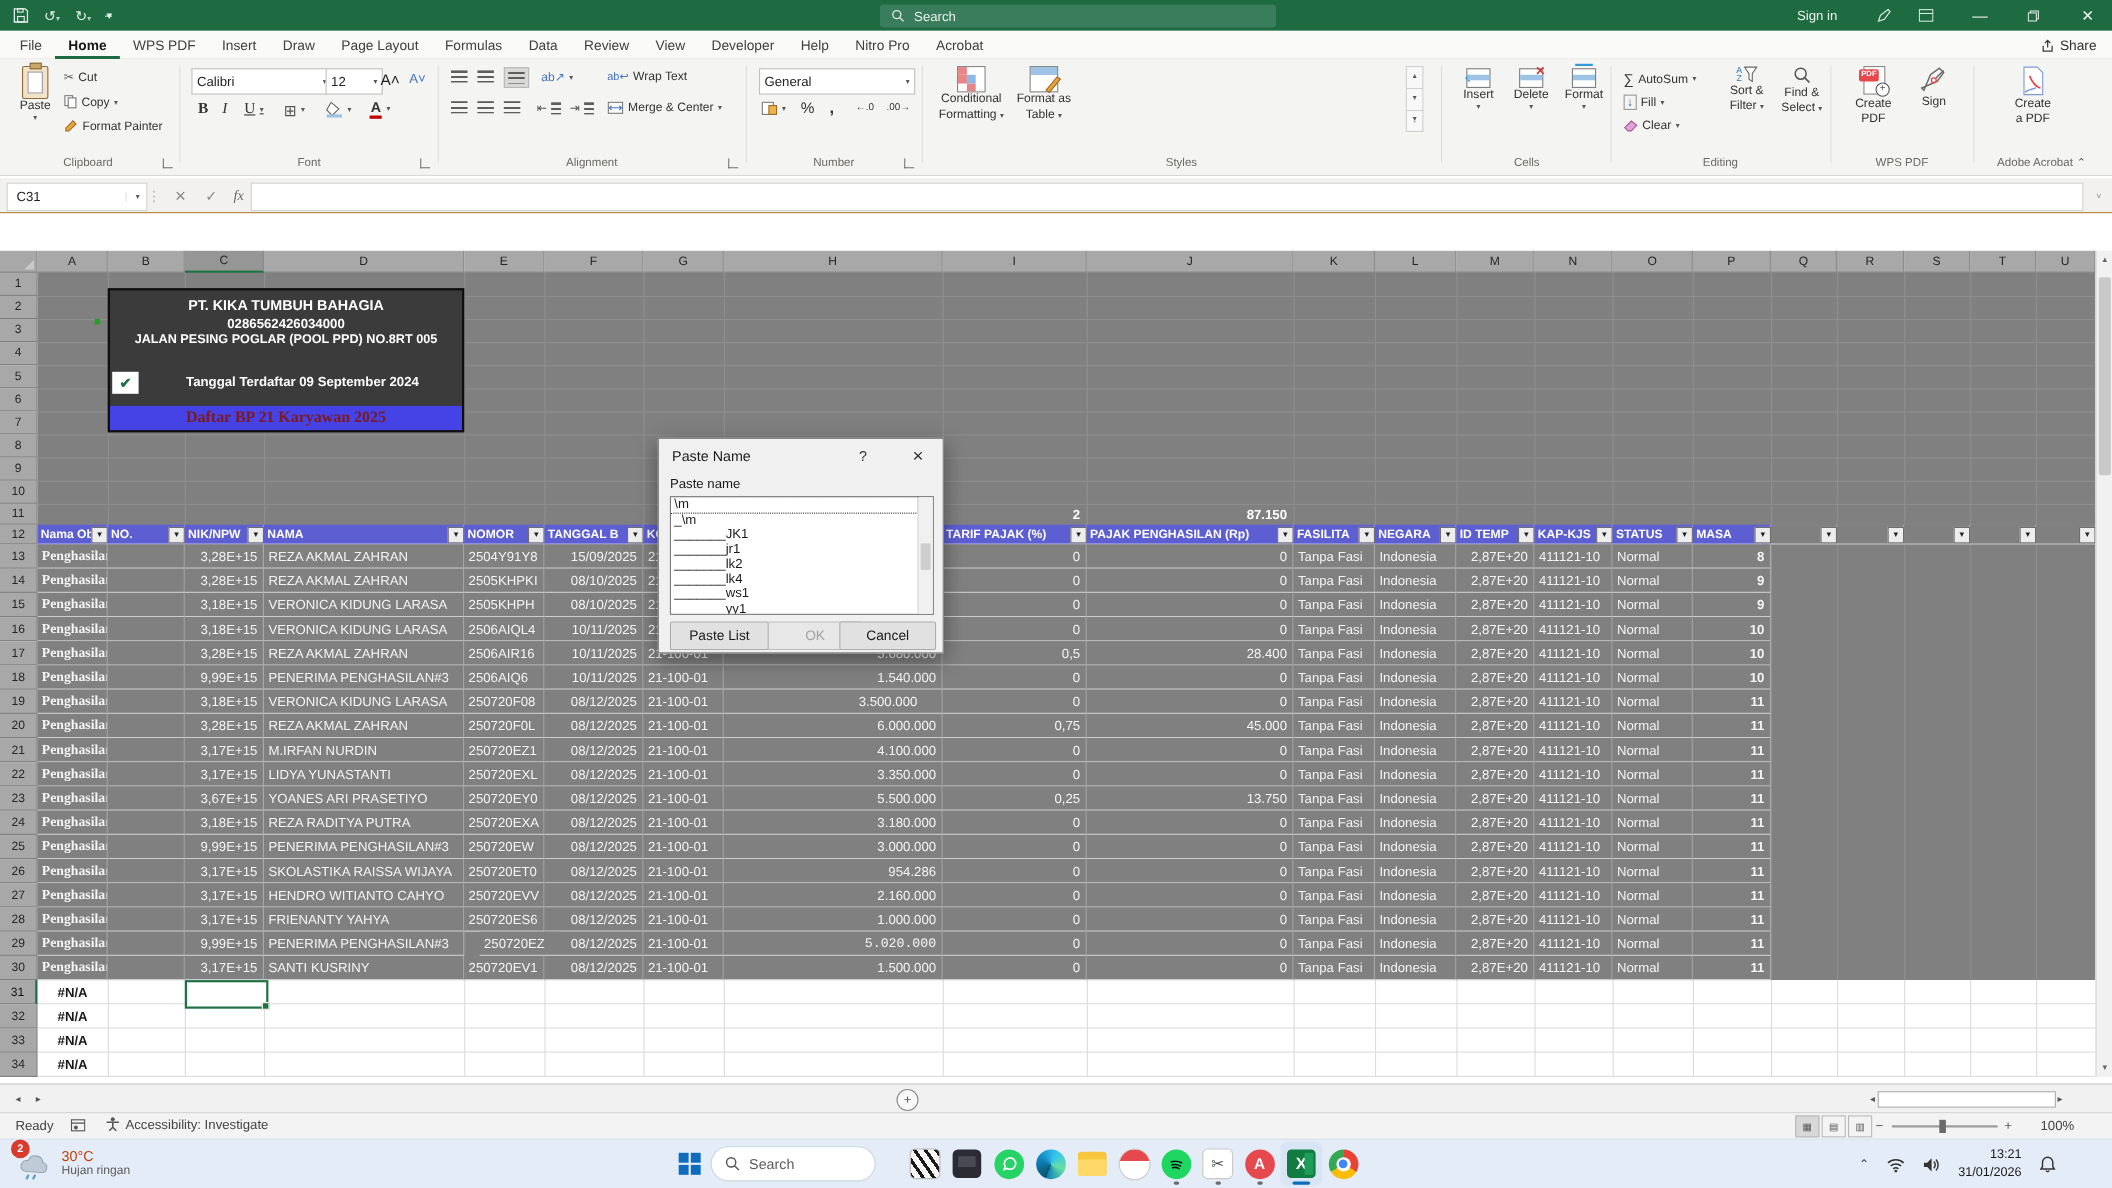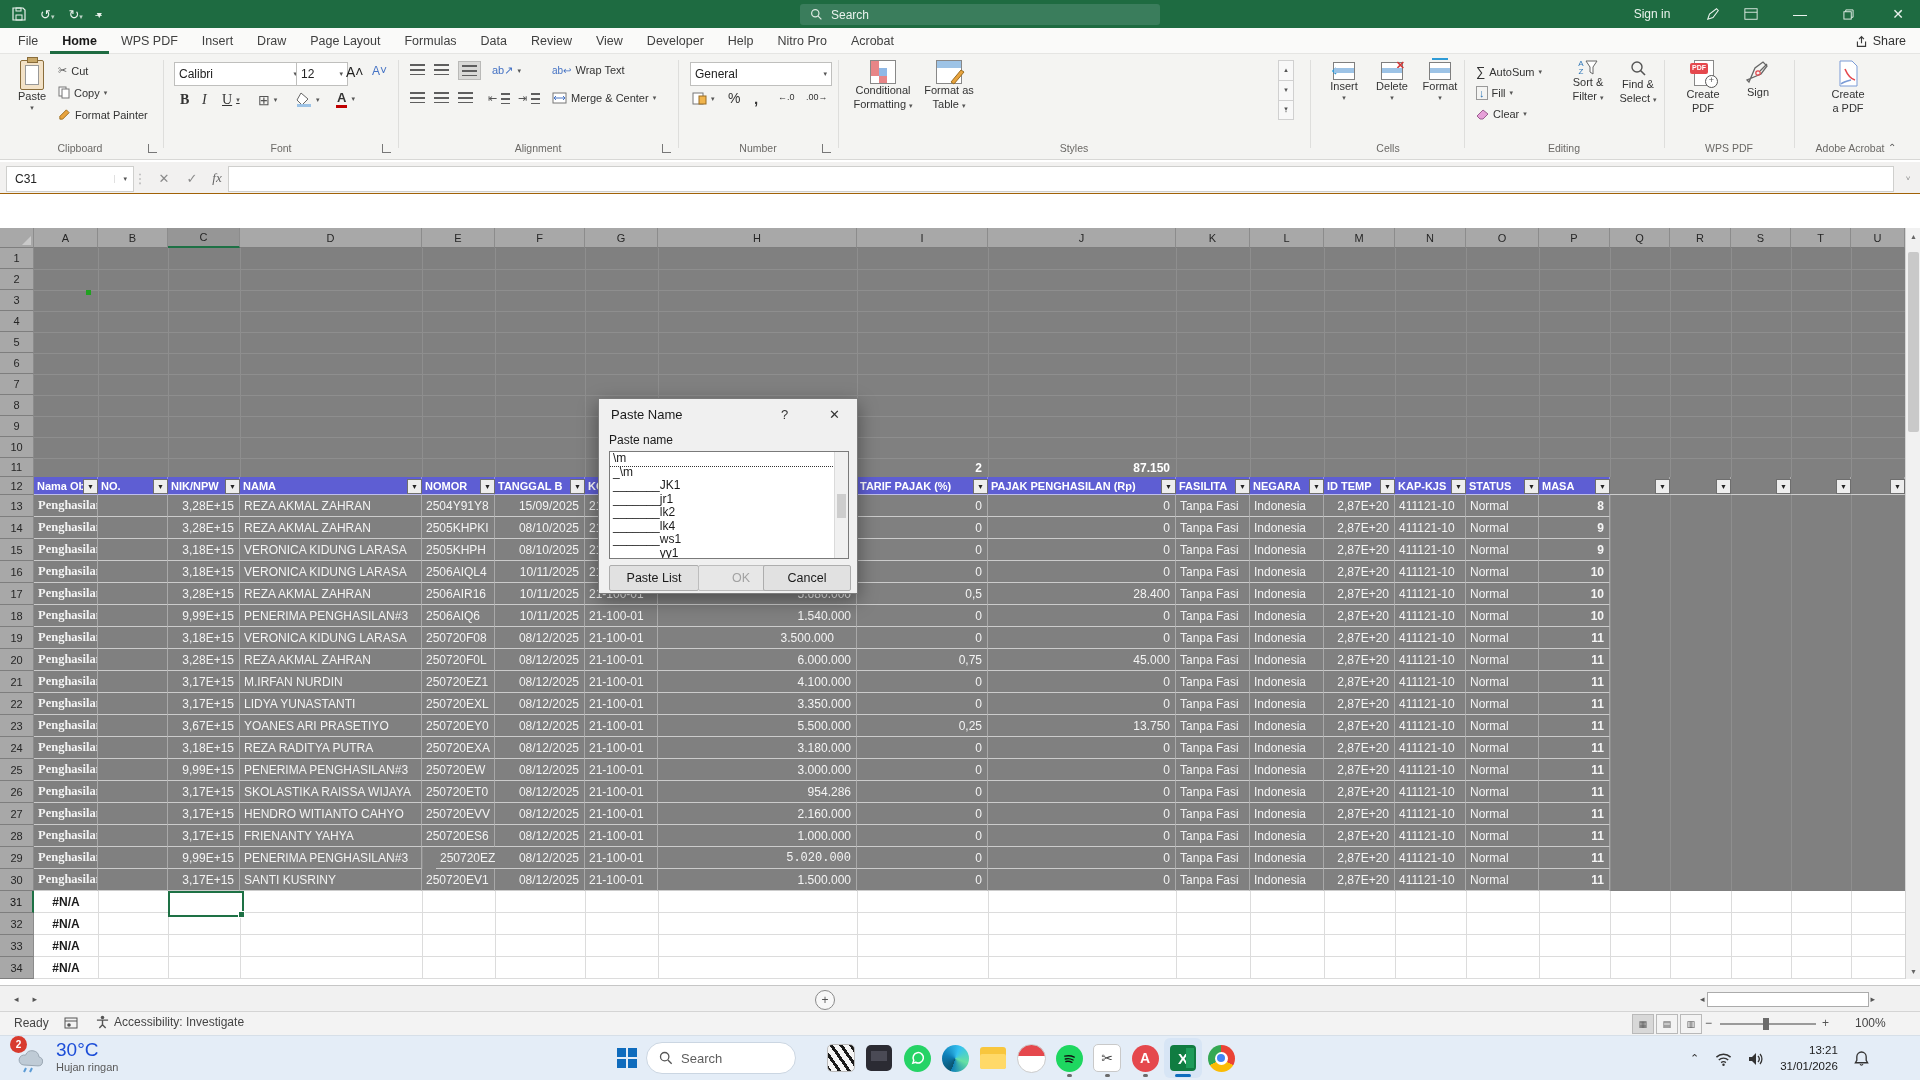--- a/index.html
+++ b/index.html
@@ -437,20 +437,30 @@
     <div class="fbtn" style="left:180px;width:24px;">✓</div>
     <div class="fbtn" style="left:206px;width:22px;font-style:italic;font-family:'Liberation Serif',serif;color:#666;">fx</div>
     <div id="fxfield"></div>
     <div class="fbtn" style="left:1898px;width:20px;font-size:8px;">˅</div>
   </div>
 
   <div class="abs" style="left:0;top:194px;width:1920px;height:34px;background:#FFFFFF;"></div>
 
   <div id="sheet" class="abs">
 
+    <div id="company">
+      <div style="text-align:center;font-weight:bold;font-size:13px;margin-top:6px;">PT. KIKA TUMBUH BAHAGIA</div>
+      <div style="text-align:center;font-weight:bold;font-size:12px;margin-top:2px;">0286562426034000</div>
+      <div style="text-align:center;font-weight:bold;font-size:11.5px;margin-top:2px;white-space:nowrap;">JALAN PESING POGLAR (POOL PPD) NO.8RT 005</div>
+      <div style="position:absolute;left:2px;top:74px;width:24px;height:20px;background:#fff;display:flex;align-items:center;justify-content:center;">
+        <span style="color:#1E7145;font-weight:bold;font-size:13px;">✔</span>
+      </div>
+      <div style="position:absolute;left:30px;top:76px;width:290px;text-align:center;font-weight:bold;font-size:12px;">Tanggal Terdaftar 09 September 2024</div>
+      <div id="banner">Daftar BP 21 Karyawan 2025</div>
+    </div>
     <div class="abs" style="left:86px;top:62px;width:5px;height:5px;background:#21A121;z-index:5;"></div>
 
     <div class="sumv" style="left:857px;top:230px;width:131px;height:19px;">2</div>
     <div class="sumv" style="left:988px;top:230px;width:188px;height:19px;">87.150</div>
     <div id="selC31"></div>
   <div class="abs" style="left: 34px; top: 20px; width: 1871px; height: 643px; background: rgb(128, 128, 128);"></div>
       <div class="abs" style="left: 34px; top: 663px; width: 1871px; height: 88px; background: rgb(255, 255, 255);"></div>
       <div class="gline" style="left: 98px; top: 20px; width: 1px; height: 643px;"></div>
       <div class="glineW" style="left: 98px; top: 663px; width: 1px; height: 88px;"></div>
       <div class="gline" style="left: 168px; top: 20px; width: 1px; height: 643px;"></div>
@@ -977,21 +987,21 @@
   <div id="taskbar" class="abs">
     <div class="abs" style="left:14px;top:3px;display:flex;align-items:center;gap:8px;">
       <div style="position:relative;width:34px;height:34px;">
         <svg width="30" height="26" viewBox="0 0 30 26" style="position:absolute;left:2px;top:8px;">
             <path d="M8 18a5 5 0 1 1 1.5-9.8A7 7 0 0 1 23 10a4.5 4.5 0 0 1-1 8.9z" fill="#BFCBD6" stroke="#9AA7B3"></path>
             <path d="M10 21l-2 4M16 21l-2 4" stroke="#5B9BD5" stroke-width="2"></path>
           </svg>
         <div style="position:absolute;left:-4px;top:-3px;width:17px;height:17px;border-radius:50%;background:#D83B2E;color:#fff;font-size:10px;display:flex;align-items:center;justify-content:center;font-weight:bold;">2</div>
       </div>
       <div>
-        <div style="font-size:19px;color:#1d4ed8;">30°C</div>
+        <div style="font-size:13px;color:#c2410c;">30°C</div>
         <div style="font-size:11px;color:#5a5a5a;">Hujan ringan</div>
       </div>
     </div>
     <div class="abs" style="left:608px;top:2px;display:flex;align-items:center;">
       <div class="tkicon">
         <div style="display:grid;grid-template-columns:9px 9px;grid-template-rows:9px 9px;gap:1.6px;">
           <div style="background:#0F6CBD;"></div>
             <div style="background:#0F6CBD;"></div>
             <div style="background:#0F6CBD;"></div>
             <div style="background:#0F6CBD;"></div>

